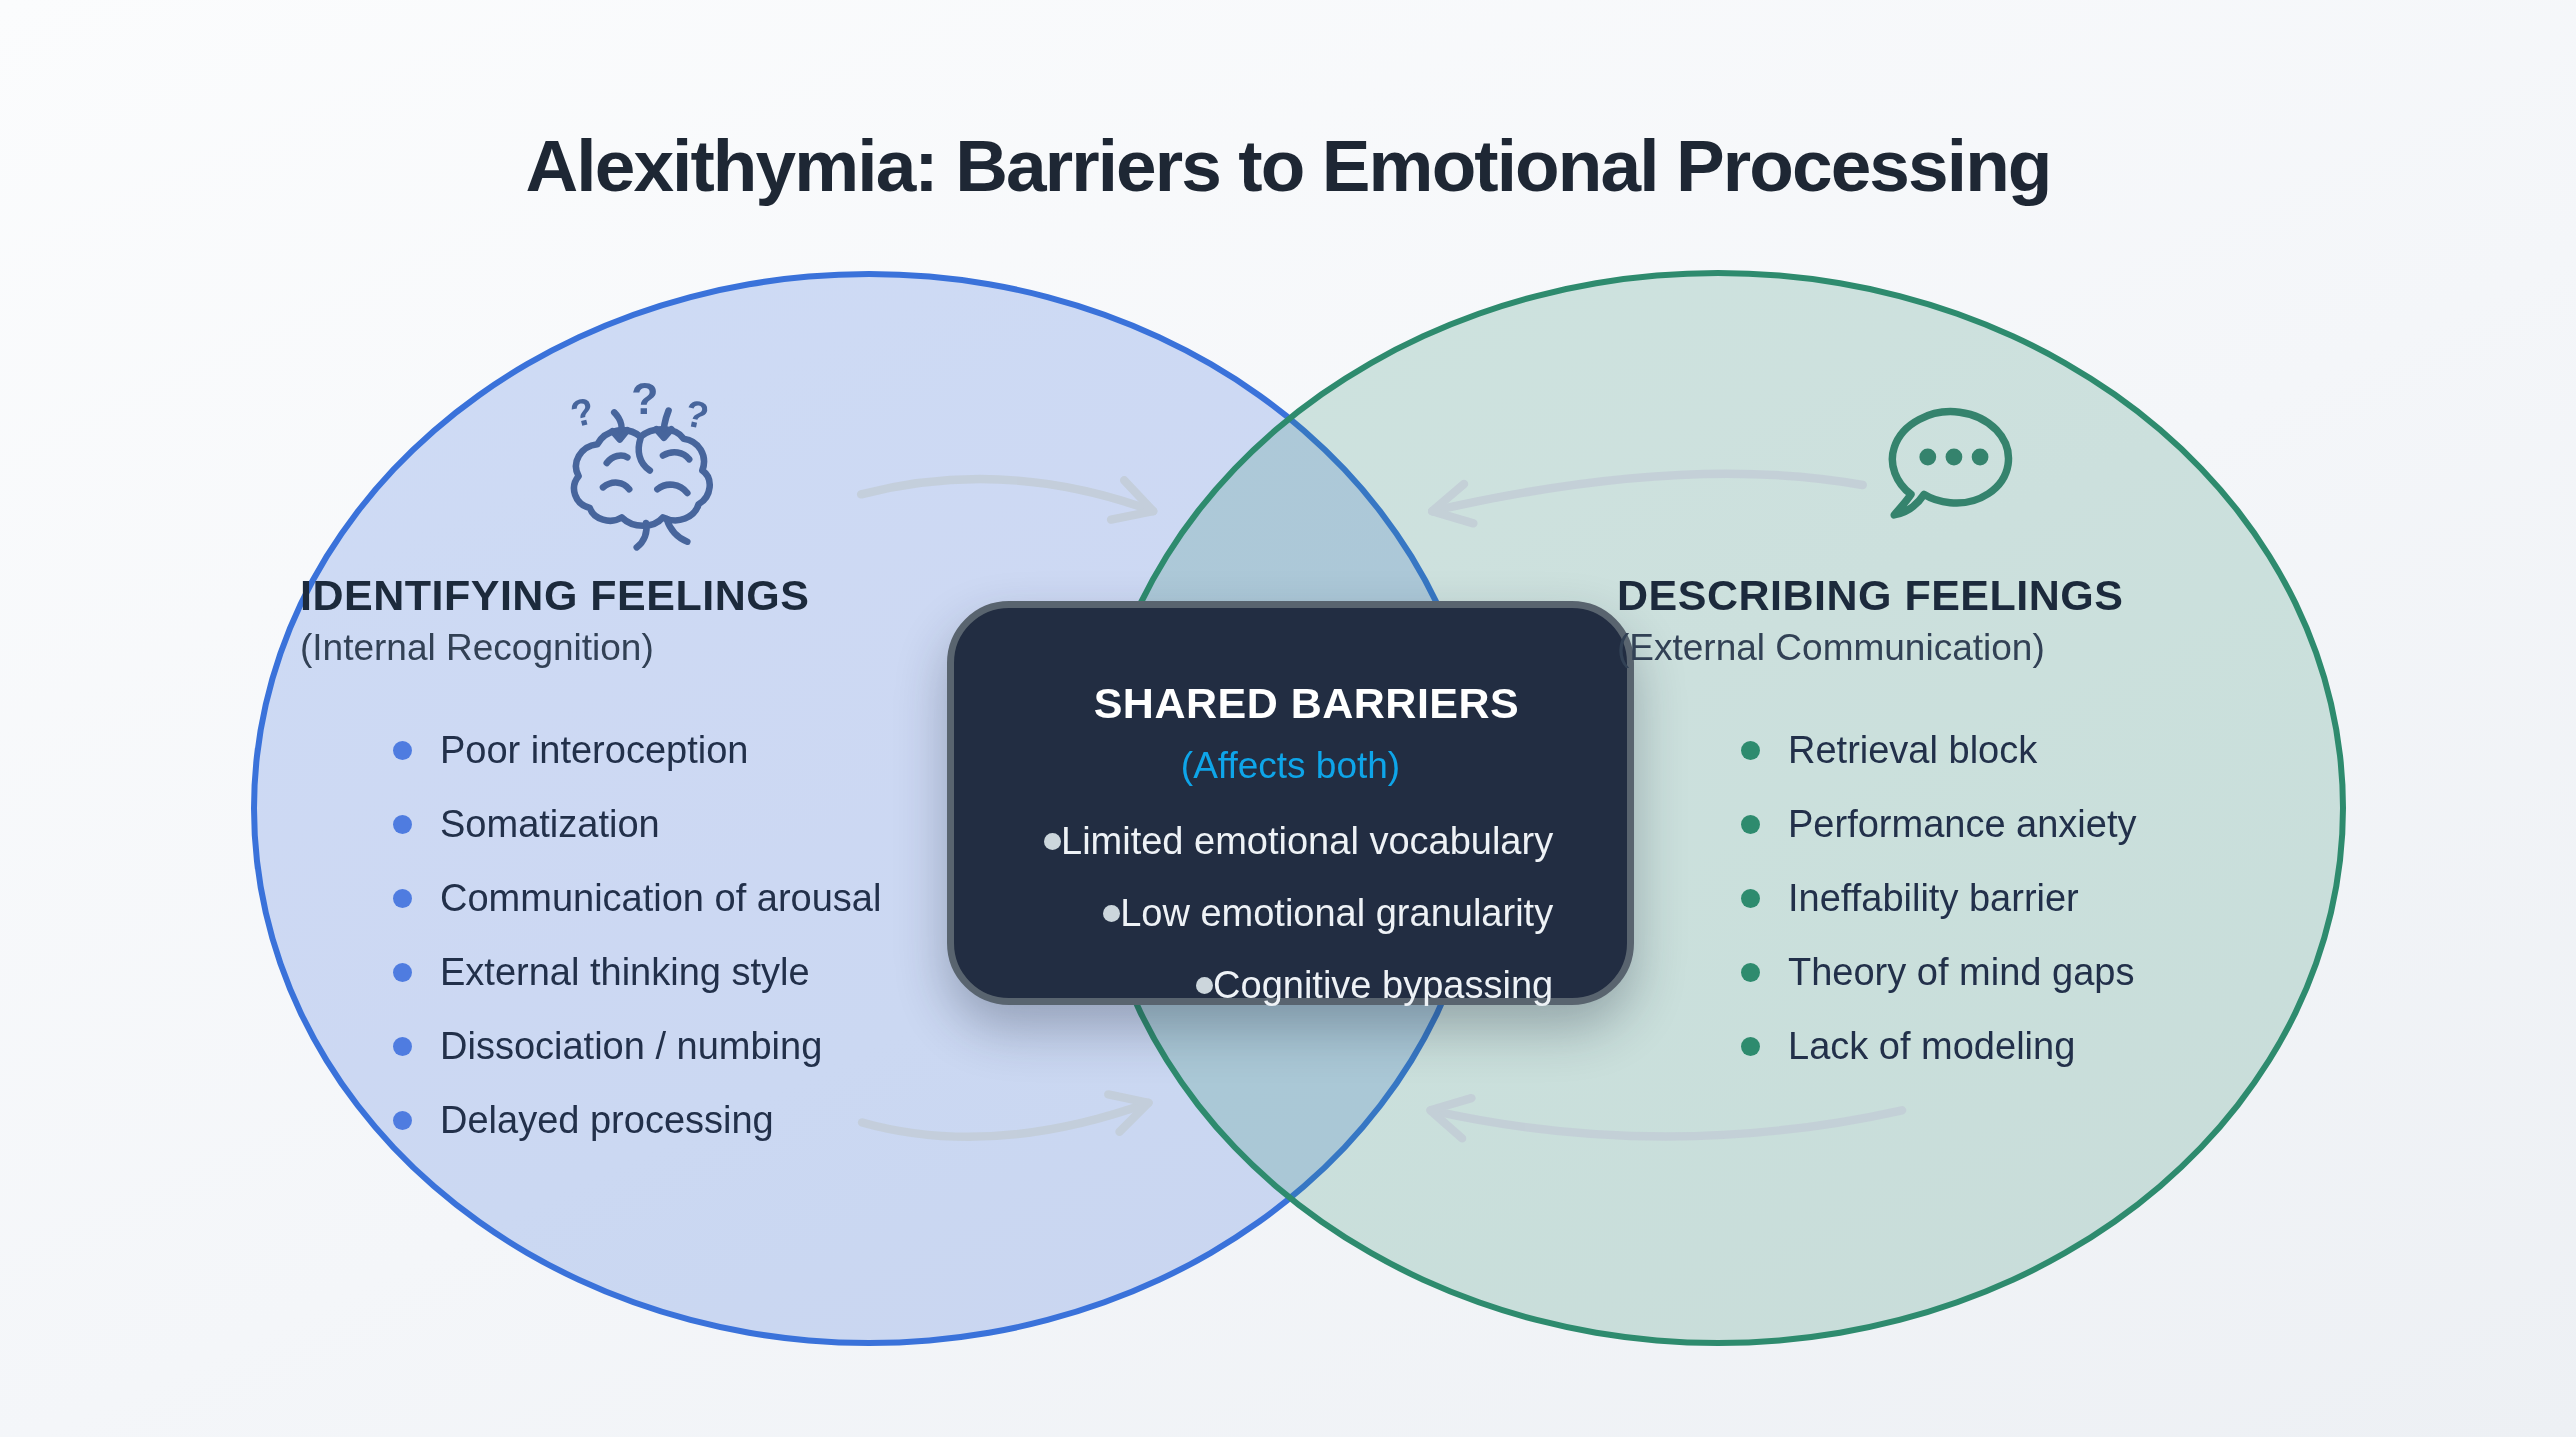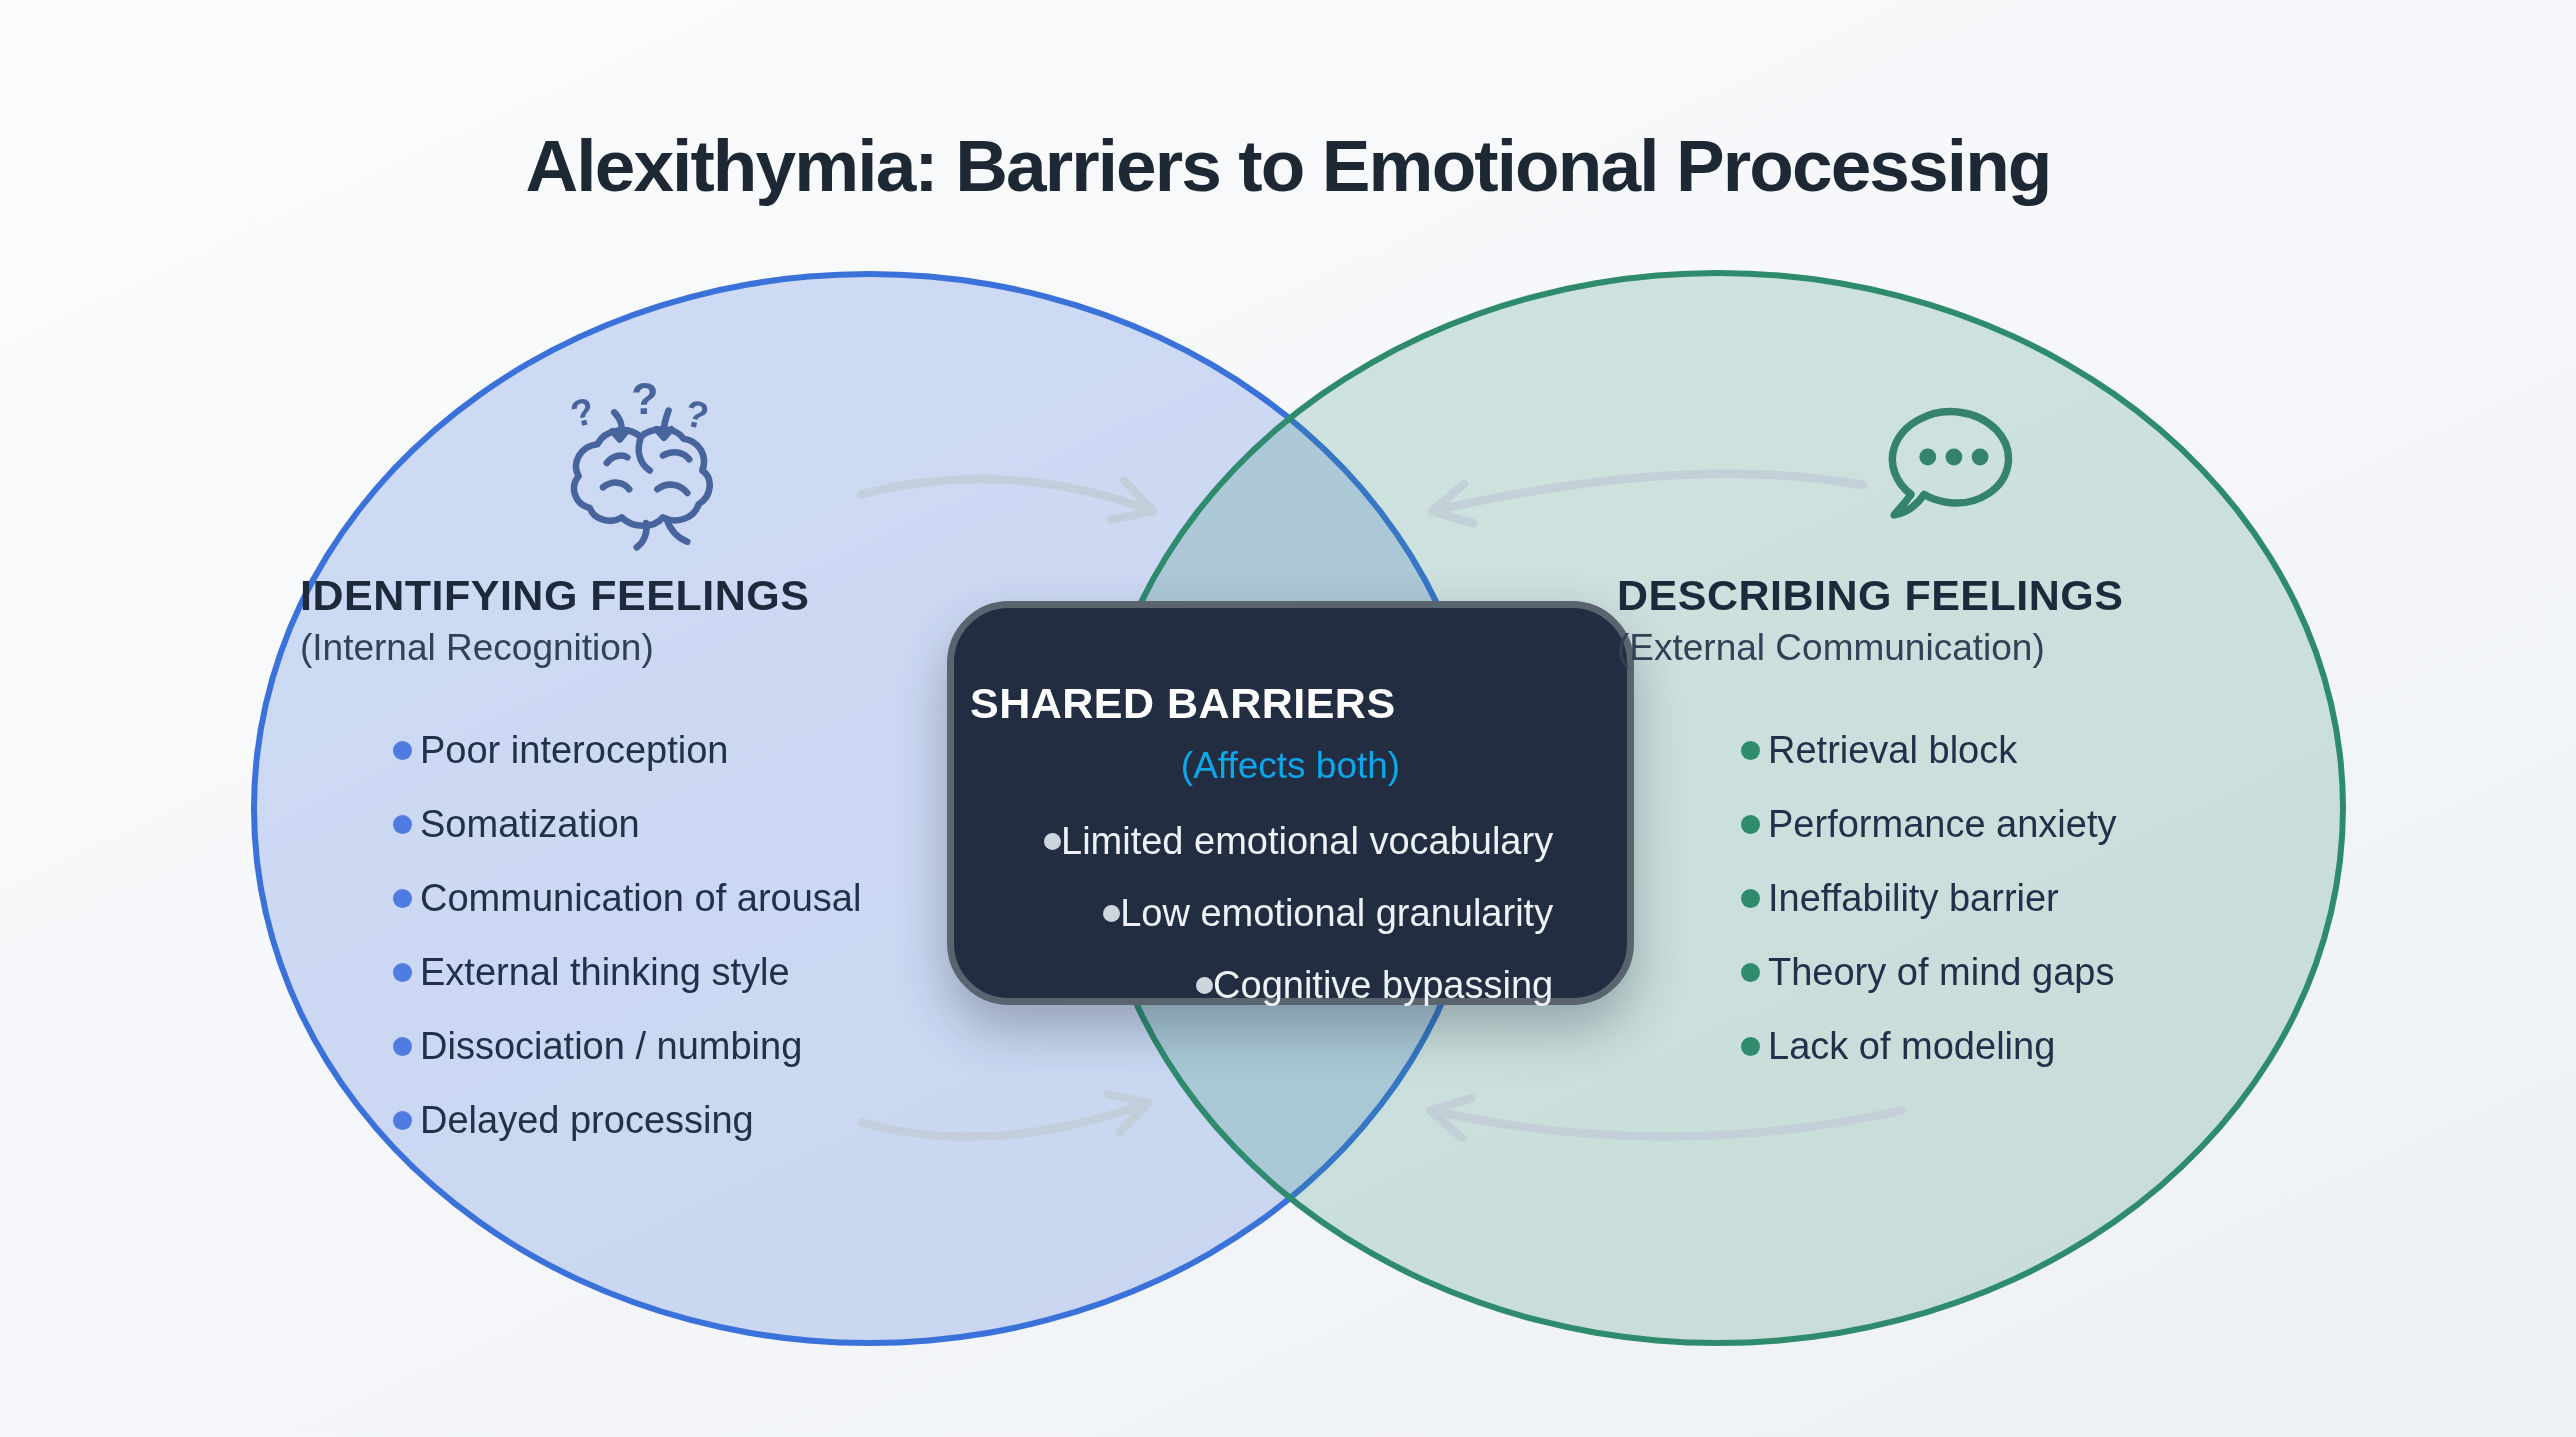--- a/index.html
+++ b/index.html
@@ -23,31 +23,31 @@
   }
   .arrow-layer{position:absolute;left:0;top:0;z-index:3;pointer-events:none;}
   .side-header{position:absolute;z-index:5;text-align:left;}
   .side-header.left{left:300px;top:571px;width:674px;}
   .side-header.right{left:1617px;top:571px;width:674px;}
   .side-heading{font-size:43px;font-weight:700;letter-spacing:0.5px;color:#1c2a3c;line-height:1.15;}
   .side-subheading{font-size:37px;font-weight:400;color:#324155;line-height:1.2;margin-top:5.6px;}
   ul.blist{list-style:none;margin:0;padding:0;position:absolute;z-index:5;}
   ul.blist.left{left:393px;top:713px;}
   ul.blist.right{left:1741px;top:713px;}
-  ul.blist li{display:flex;align-items:center;height:74px;gap:8px;}
+  ul.blist li{display:flex;align-items:center;height:74px;gap:28px;}
   ul.blist li .txt{font-size:38px;color:#22304a;white-space:nowrap;}
   .dot{width:19px;height:19px;border-radius:50%;flex:0 0 auto;}
   .dot.blue{background:#4f7ce0;}
   .dot.green{background:#2e8b6e;}
   .center-box{
     position:absolute;left:947px;top:601px;width:687px;height:404px;box-sizing:border-box;
     background:#222d42;border:7.5px solid #59646f;border-radius:62px;z-index:4;
     box-shadow:0 24px 51px rgba(25,35,55,0.30);
   }
-  .center-heading{position:absolute;left:0;right:0;top:71px;text-align:left;
+  .center-heading{position:absolute;left:16px;right:0;top:71px;text-align:center;
     font-size:43px;font-weight:700;letter-spacing:0.5px;color:#ffffff;padding-left:16px;}
   .center-subheading{position:absolute;left:0;right:0;top:137px;text-align:center;
     font-size:37px;font-weight:400;color:#0ea5e9;}
   ul.clist{list-style:none;margin:0;padding:0;position:absolute;left:90px;top:197px;}
   ul.clist li{display:flex;align-items:center;height:72px;justify-content:flex-end;}
   ul.clist li .txt{font-size:38px;color:#eef2f6;white-space:nowrap;}
   .dot.light{width:17px;height:17px;background:#ccd6dc;}
   .icon-svg{position:absolute;z-index:3;}
 </style>
 </head>

